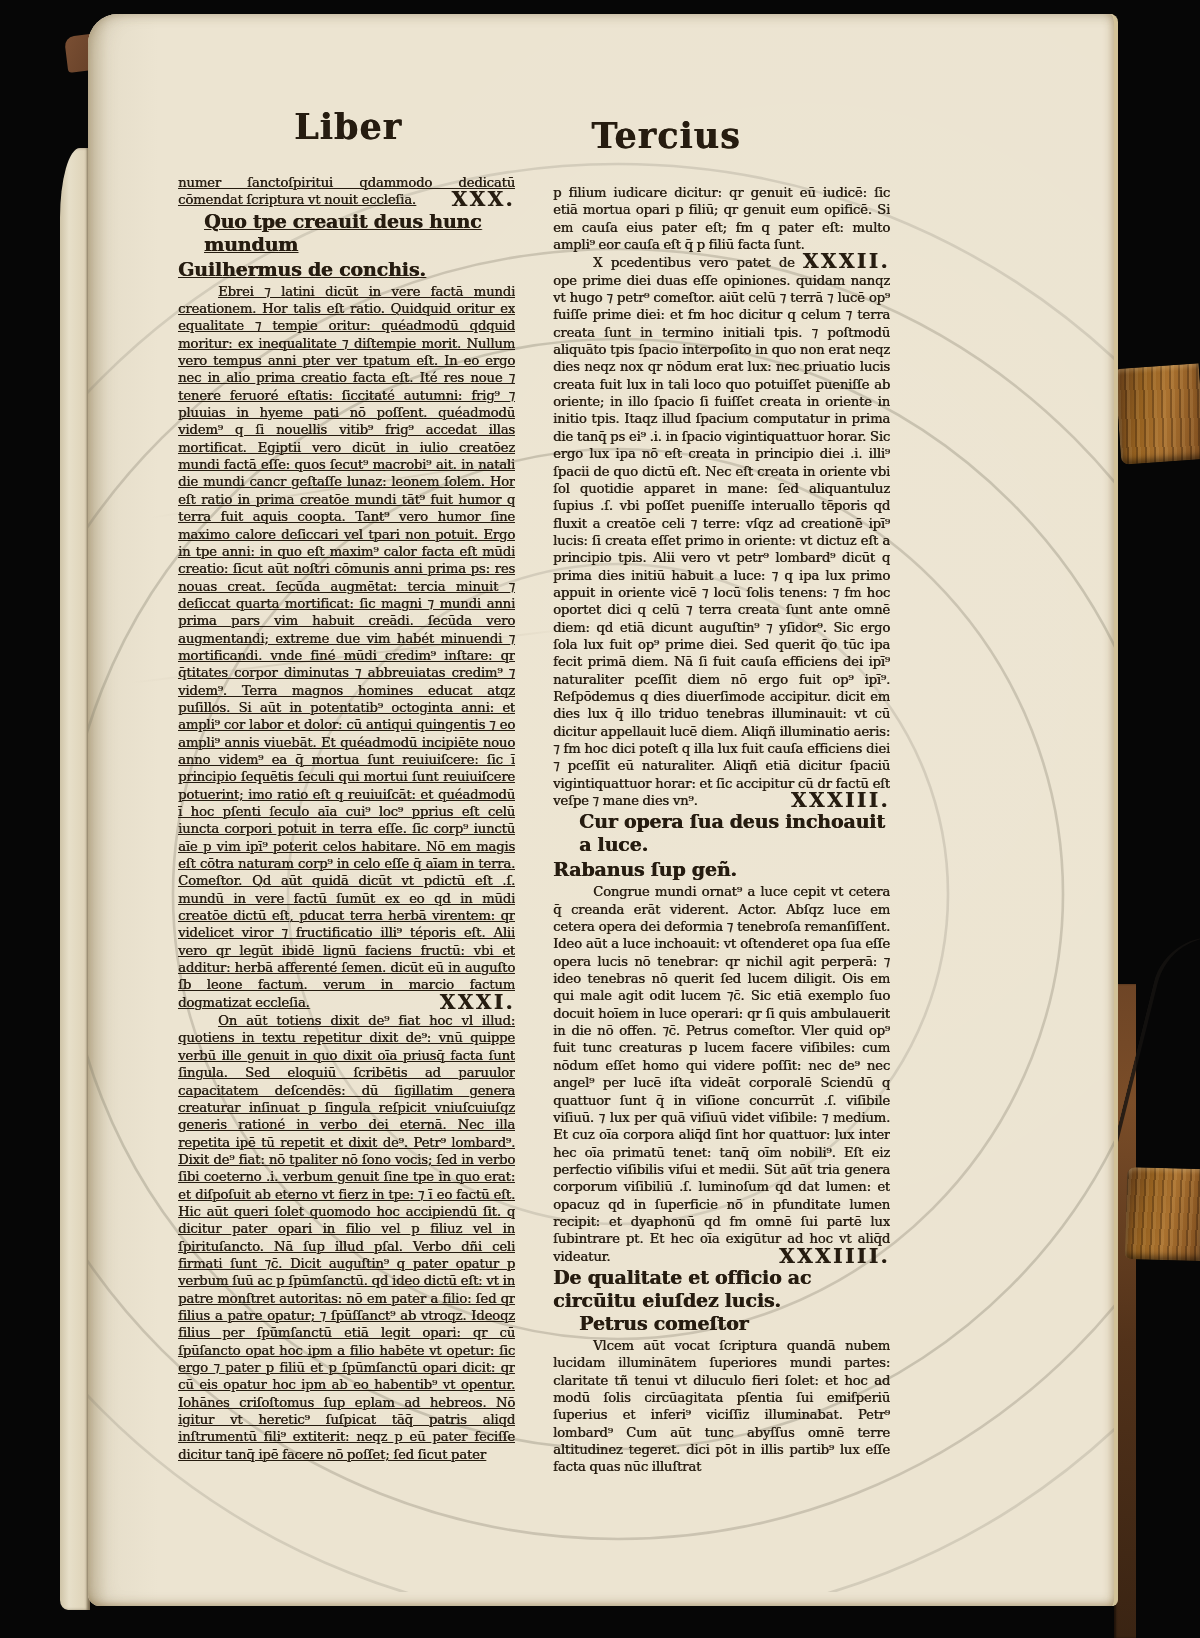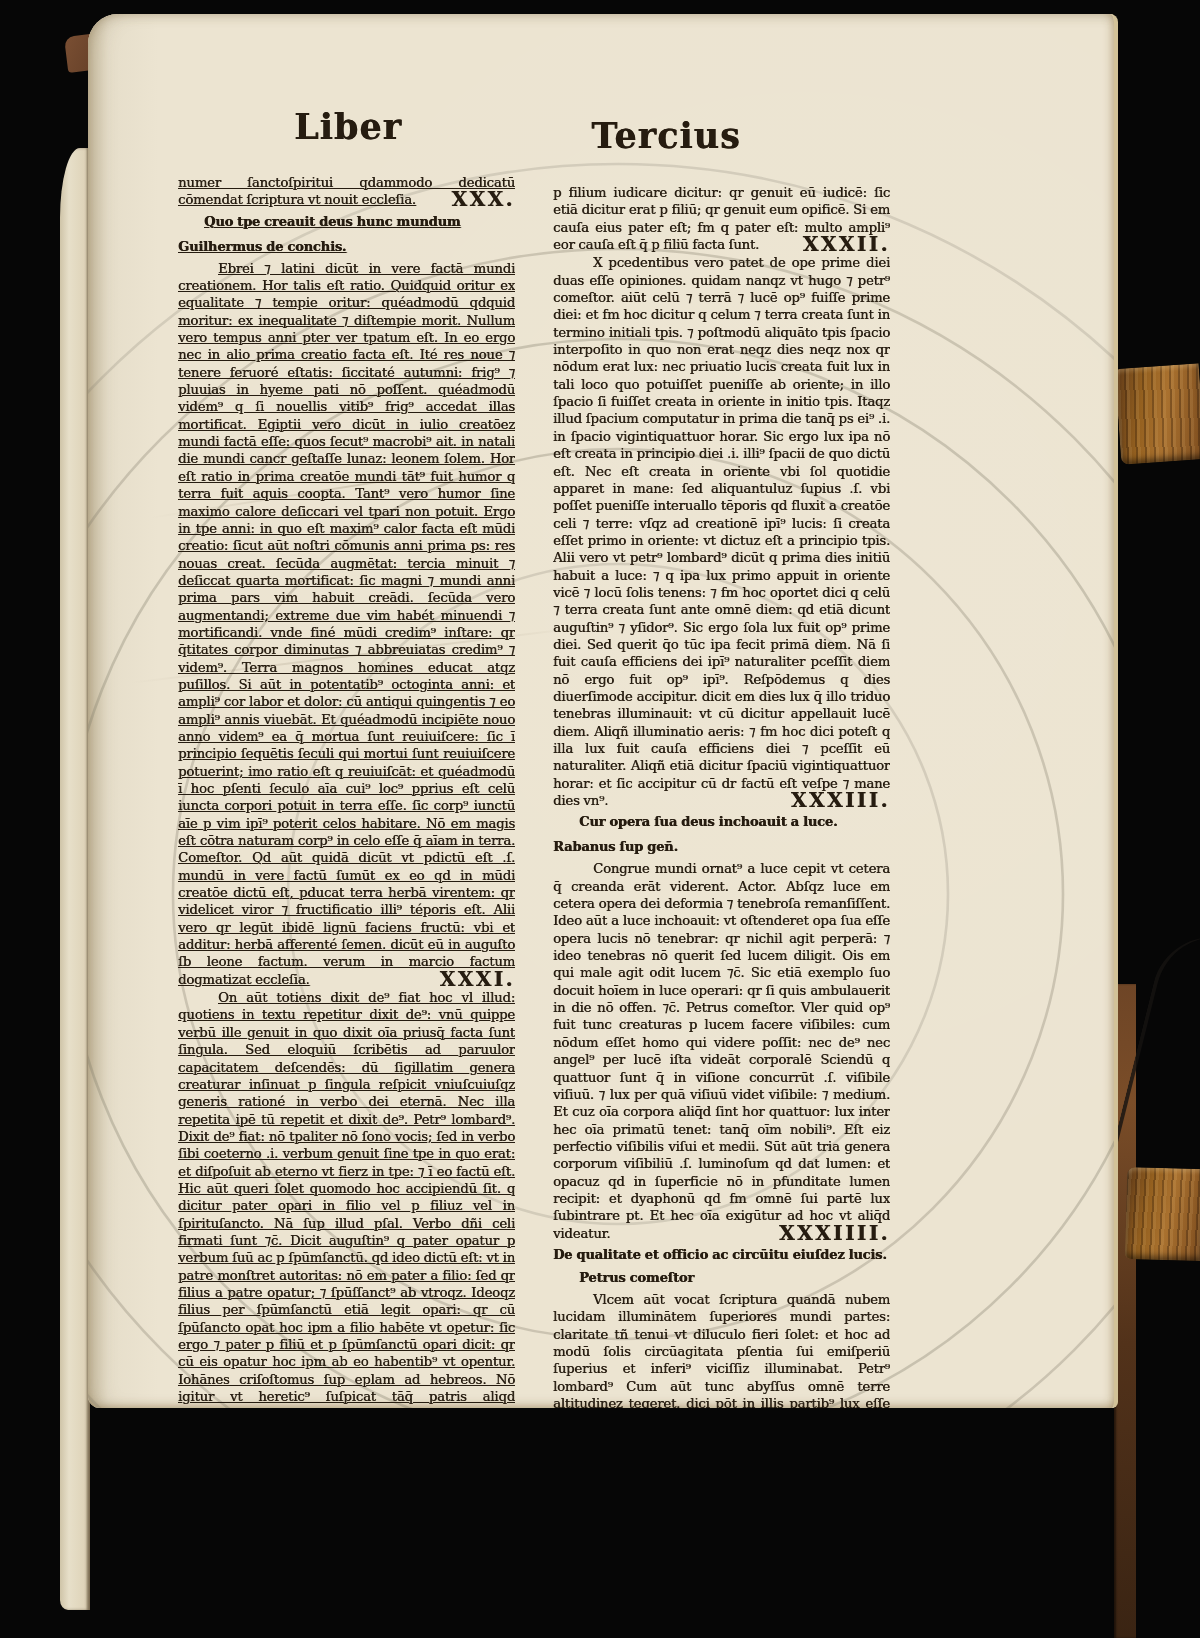--- a/index.html
+++ b/index.html
@@ -8,21 +8,21 @@
 
   
   .page-stack-left{position:absolute;left:60px;top:148px;width:30px;height:1462px;
     background:linear-gradient(90deg,#cfc4a8 0,#e7dfc9 30%,#ded3b8 85%,#a8997a 100%);
     border-radius:20px 0 0 8px / 70px 0 0 10px;
     box-shadow:inset -3px 0 3px rgba(60,45,25,.45);}
   .spine-top{position:absolute;left:66px;top:34px;width:50px;height:36px;background:
     linear-gradient(120deg,#7a4f33,#5d3a24);border-radius:10px 4px 2px 4px;transform:rotate(-7deg);}
 
   
-  .page{position:absolute;left:88px;top:14px;width:1026px;height:1394px;overflow:hidden;
+  .page{position:absolute;left:88px;top:14px;width:1026px;height:1592px;overflow:hidden;
     background:
       radial-gradient(120% 90% at 70% 40%, rgba(255,255,255,.05), rgba(0,0,0,0) 60%),
       linear-gradient(90deg,#d8cdb2 0,#e6decA 20px,var(--page-bg,#ece4d1) 70px),
       var(--page-bg,#ece4d1);
     border-radius:30px 8px 6px 12px;
     border-right:4px solid #d2c298;
     box-shadow:inset 16px 0 26px -14px rgba(95,75,40,.40),
                inset -8px 0 10px -6px rgba(150,125,75,.45),
                inset 0 -6px 10px -5px rgba(140,115,70,.55),
                inset 0 8px 12px -8px rgba(120,100,60,.35);}
@@ -40,21 +40,21 @@
   .head-right{left:468px;width:220px;text-align:center;margin-top:9px;}
 
   .col{position:absolute;width:337px;color:var(--ink,#261c10);font-size:13.2px;line-height:17.35px;
     text-align:justify;text-justify:inter-word;letter-spacing:-.15px;word-spacing:-.3px;}
   .col-left{left:90px;top:160px;height:1400px;overflow:hidden;text-decoration:underline;}
   .col-right{left:465px;top:170px;height:1404px;overflow:hidden;}
 
   .body{margin:0 0 1px;text-shadow:.45px 0 0 rgba(38,28,16,.85);}
   .body.indent{text-indent:40px;}
   .cnum{float:right;font-weight:bold;font-size:20px;letter-spacing:2.5px;text-indent:0;padding-left:8px;}
-  .heading{display:flex;flex-wrap:wrap;align-items:flex-start;font-size:13px;line-height:23px;
+  .heading{display:flex;flex-wrap:wrap;align-items:flex-start;font-size:19px;line-height:23px;
     font-weight:bold;margin:1px 0 2px;text-align:left;text-shadow:.5px 0 0 currentColor;}
   .heading.indent{padding-left:26px;}
   .h-trail{margin-left:auto;padding-left:14px;}
   .h-trail.inline{margin-left:0;padding-left:26px;}
 
   
   .board-strip{position:absolute;left:1114px;top:984px;width:22px;height:654px;
     background:linear-gradient(180deg,#6e4526 0,#7a4d28 18%,#52321a 55%,#3a2413 100%);
     box-shadow:inset 2px 0 2px rgba(0,0,0,.5);}
   .strap{position:absolute;background:
@@ -100,21 +100,21 @@
         <div class="heading indent">
           <span class="h-text">Quo tpe creauit deus hunc mundum</span>
         </div>
         <div class="heading">
           <span class="h-text">Guilhermus de conchis.</span>
         </div>
         <div class="body indent"><span class="b-text">Ebrei ⁊ latini dicūt in vere factā mundi creationem. Hor talis eſt ratio. Quidquid oritur ex equalitate ⁊ tempie oritur: quéadmodū qdquid moritur: ex inequalitate ⁊ diſtempie morit. Nullum vero tempus anni pter ver tpatum eſt. In eo ergo nec in alio prima creatio facta eſt. Ité res noue ⁊ tenere feruoré eſtatis: ſiccitaté autumni: frig⁹ ⁊ pluuias in hyeme pati nō poſſent. quéadmodū videm⁹ q ſi nouellis vitib⁹ frig⁹ accedat illas mortificat. Egiptii vero dicūt in iulio creatōez mundi factā eſſe: quos ſecut⁹ macrobi⁹ ait. in natali die mundi cancr geſtaſſe lunaz: leonem ſolem. Hor eſt ratio in prima creatōe mundi tāt⁹ fuit humor q terra fuit aquis coopta. Tant⁹ vero humor ſine maximo calore deſiccari vel tpari non potuit. Ergo in tpe anni: in quo eſt maxim⁹ calor facta eſt mūdi creatio: ſicut aūt noſtri cōmunis anni prima ps: res nouas creat. ſecūda augmētat: tercia minuit ⁊ deſiccat quarta mortificat: ſic magni ⁊ mundi anni prima pars vim habuit creādi. ſecūda vero augmentandi; extreme due vim habét minuendi ⁊ mortificandi. vnde finé mūdi credim⁹ inſtare: qr q̄titates corpor diminutas ⁊ abbreuiatas credim⁹ ⁊ videm⁹. Terra magnos homines educat atqz puſillos. Si aūt in potentatib⁹ octoginta anni: et ampli⁹ cor labor et dolor: cū antiqui quingentis ⁊ eo ampli⁹ annis viuebāt. Et quéadmodū incipiēte nouo anno videm⁹ ea q̄ mortua ſunt reuiuiſcere: ſic ī principio ſequētis ſeculi qui mortui ſunt reuiuiſcere potuerint; imo ratio eſt q reuiuiſcāt: et quéadmodū ī hoc pſenti ſeculo aīa cui⁹ loc⁹ pprius eſt celū iuncta corpori potuit in terra eſſe. ſic corp⁹ iunctū aīe p vim ipī⁹ poterit celos habitare. Nō em magis eſt cōtra naturam corp⁹ in celo eſſe q̄ aīam in terra. Comeſtor. Qd aūt quidā dicūt vt pdictū eſt .ſ. mundū in vere factū ſumūt ex eo qd in mūdi creatōe dictū eſt, pducat terra herbā virentem: qr videlicet viror ⁊ fructificatio illi⁹ téporis eſt. Alii vero qr legūt ibidē lignū faciens fructū: vbi et additur: herbā afferenté ſemen. dicūt eū in auguſto ſb leone factum. verum in marcio factum dogmatizat eccleſia.</span><span class="cnum">XXXI.</span></div>
         <div class="body indent"><span class="b-text">On aūt totiens dixit de⁹ fiat hoc vl illud: quotiens in textu repetitur dixit de⁹: vnū quippe verbū ille genuit in quo dixit oīa priusq̄ facta ſunt ſingula. Sed eloquiū ſcribētis ad paruulor capacitatem deſcendēs: dū ſigillatim genera creaturar inſinuat p ſingula reſpicit vniuſcuiuſqz generis rationé in verbo dei eternā. Nec illa repetita ipē tū repetit et dixit de⁹. Petr⁹ lombard⁹. Dixit de⁹ fiat: nō tpaliter nō ſono vocis; ſed in verbo ſibi coeterno .i. verbum genuit ſine tpe in quo erat: et diſpoſuit ab eterno vt fierz in tpe: ⁊ ī eo factū eſt. Hic aūt queri ſolet quomodo hoc accipiendū ſit. q dicitur pater opari in filio vel p filiuz vel in ſpirituſancto. Nā ſup illud pſal. Verbo dñi celi firmati ſunt ⁊c̄. Dicit auguſtin⁹ q pater opatur p verbum ſuū ac p ſpūmſanctū. qd ideo dictū eſt: vt in patre monſtret autoritas: nō em pater a filio: ſed qr filius a patre opatur; ⁊ ſpūſſanct⁹ ab vtroqz. Ideoqz filius per ſpūmſanctū etiā legit opari: qr cū ſpūſancto opat hoc ipm a filio habēte vt opetur: ſic ergo ⁊ pater p filiū et p ſpūmſanctū opari dicit: qr cū eis opatur hoc ipm ab eo habentib⁹ vt opentur. Iohānes criſoſtomus ſup eplam ad hebreos. Nō igitur vt heretic⁹ ſuſpicat tāq̄ patris aliqd inſtrumentū fili⁹ extiterit: neqz p eū pater feciſſe dicitur tanq̄ ipē facere nō poſſet; ſed ſicut pater</span></div>
       </div>
     <div class="col col-right">
-        <div class="body"><span class="b-text">p filium iudicare dicitur: qr genuit eū iudicē: ſic etiā dicitur erat p filiū; qr genuit eum opificē. Si em cauſa eius pater eſt; fm q pater eſt: multo ampli⁹ eor cauſa eſt q̄ p filiū facta ſunt.</span><span class="cnum">XXXII.</span></div>
+        <div class="body"><span class="b-text">p filium iudicare dicitur: qr genuit eū iudicē: ſic etiā mortua opari p filiū; qr genuit eum opificē. Si em cauſa eius pater eſt; fm q pater eſt: multo ampli⁹ eor cauſa eſt q̄ p filiū facta ſunt.</span><span class="cnum">XXXII.</span></div>
         <div class="body indent"><span class="b-text">X pcedentibus vero patet de ope prime diei duas eſſe opiniones. quidam nanqz vt hugo ⁊ petr⁹ comeſtor. aiūt celū ⁊ terrā ⁊ lucē op⁹ fuiſſe prime diei: et fm hoc dicitur q celum ⁊ terra creata ſunt in termino initiali tpis. ⁊ poſtmodū aliquāto tpis ſpacio interpoſito in quo non erat neqz dies neqz nox qr nōdum erat lux: nec priuatio lucis creata fuit lux in tali loco quo potuiſſet pueniſſe ab oriente; in illo ſpacio ſi fuiſſet creata in oriente in initio tpis. Itaqz illud ſpacium computatur in prima die tanq̄ ps ei⁹ .i. in ſpacio vigintiquattuor horar. Sic ergo lux ipa nō eſt creata in principio diei .i. illi⁹ ſpacii de quo dictū eſt. Nec eſt creata in oriente vbi ſol quotidie apparet in mane: ſed aliquantuluz ſupius .ſ. vbi poſſet pueniſſe interuallo tēporis qd fluxit a creatōe celi ⁊ terre: vſqz ad creationē ipī⁹ lucis: ſi creata eſſet primo in oriente: vt dictuz eſt a principio tpis. Alii vero vt petr⁹ lombard⁹ dicūt q prima dies initiū habuit a luce: ⁊ q ipa lux primo appuit in oriente vicē ⁊ locū ſolis tenens: ⁊ fm hoc oportet dici q celū ⁊ terra creata ſunt ante omnē diem: qd etiā dicunt auguſtin⁹ ⁊ yſidor⁹. Sic ergo ſola lux fuit op⁹ prime diei. Sed querit q̄o tūc ipa fecit primā diem. Nā ſi fuit cauſa efficiens dei ipī⁹ naturaliter pceſſit diem nō ergo fuit op⁹ ipī⁹. Reſpōdemus q dies diuerſimode accipitur. dicit em dies lux q̄ illo triduo tenebras illuminauit: vt cū dicitur appellauit lucē diem. Aliqñ illuminatio aeris: ⁊ fm hoc dici poteſt q illa lux fuit cauſa efficiens diei ⁊ pceſſit eū naturaliter. Aliqñ etiā dicitur ſpaciū vigintiquattuor horar: et ſic accipitur cū dr factū eſt veſpe ⁊ mane dies vn⁹.</span><span class="cnum">XXXIII.</span></div>
         <div class="heading indent">
           <span class="h-text">Cur opera ſua deus inchoauit a luce.</span>
         </div>
         <div class="heading">
           <span class="h-text">Rabanus ſup geñ.</span>
         </div>
         <div class="body indent"><span class="b-text">Congrue mundi ornat⁹ a luce cepit vt cetera q̄ creanda erāt viderent. Actor. Abſqz luce em cetera opera dei deformia ⁊ tenebroſa remanſiſſent. Ideo aūt a luce inchoauit: vt oſtenderet opa ſua eſſe opera lucis nō tenebrar: qr nichil agit perperā: ⁊ ideo tenebras nō querit ſed lucem diligit. Ois em qui male agit odit lucem ⁊c̄. Sic etiā exemplo ſuo docuit hoīem in luce operari: qr ſi quis ambulauerit in die nō offen. ⁊c̄. Petrus comeſtor. Vler quid op⁹ fuit tunc creaturas p lucem facere viſibiles: cum nōdum eſſet homo qui videre poſſit: nec de⁹ nec angel⁹ per lucē iſta videāt corporalē Sciendū q quattuor ſunt q̄ in viſione concurrūt .ſ. viſibile viſiuū. ⁊ lux per quā viſiuū videt viſibile: ⁊ medium. Et cuz oīa corpora aliq̄d ſint hor quattuor: lux inter hec oīa primatū tenet: tanq̄ oīm nobili⁹. Eſt eiz perfectio viſibilis viſui et medii. Sūt aūt tria genera corporum viſibiliū .ſ. luminoſum qd dat lumen: et opacuz qd in ſuperficie nō in pfunditate lumen recipit: et dyaphonū qd fm omnē ſui partē lux ſubintrare pt. Et hec oīa exigūtur ad hoc vt aliq̄d videatur.</span><span class="cnum">XXXIIII.</span></div>
         <div class="heading">
           <span class="h-text">De qualitate et officio ac circūitu eiuſdez lucis.</span>

